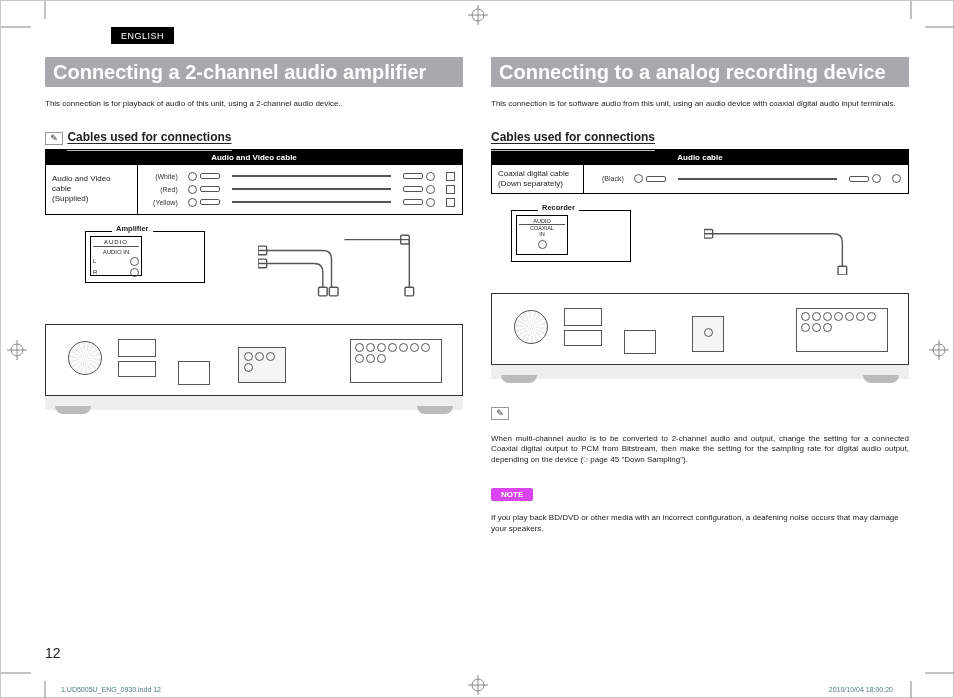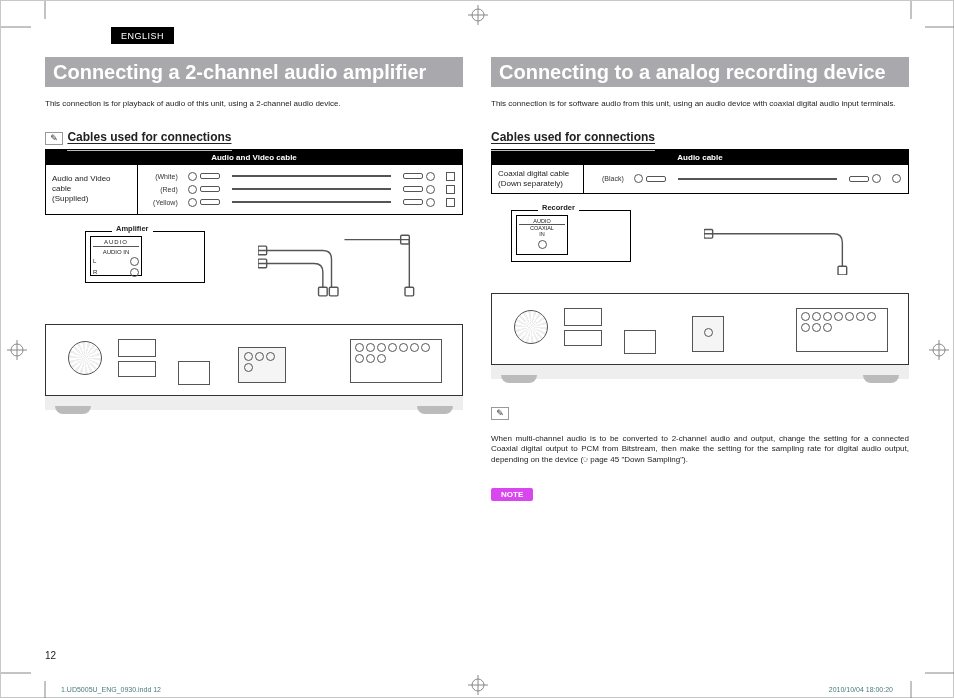--- a/index.html
+++ b/index.html
@@ -167,21 +167,21 @@
   .conn-jack { width:7px; height:7px; border:1.2px solid #555; border-radius:50%; display:inline-block; margin:1px;}
   .conn-square { width:7px; height:7px; border:1.2px solid #555; display:inline-block; margin:1px;}
   .note-pill {
     display:inline-block; background:#d946ef; color:#fff;
     border-radius: 2px; font-size:8px; padding:2px 10px; font-weight:bold;
     margin-top: 10px;
   }
   .pgnum {
     position: absolute;
     bottom: 0px; left: 0;
-    font-size: 10px;
+    font-size: 14px;
   }
   .indd-meta {
     position: absolute; bottom: 4px; left: 60px; right: 60px;
     display:flex; justify-content:space-between;
     font-size: 7px; color: #4b7a7a;
   }
   
   .cable-svg { width:100%; }
   .rec-box {
     position: relative;
@@ -468,20 +468,21 @@
                 <span class="foot l"></span>
                 <span class="foot r"></span>
               </div>
           </div>
         </div>
 
         <div class="pencil" style="margin-top:14px;">✎</div>
         <p class="body-text" style="text-align:justify;">When multi-channel audio is to be converted to 2-channel audio and output, change the setting for a connected Coaxial digital output to PCM from Bitstream, then make the setting for the sampling rate for digital audio output, depending on the device (☞page 45 "Down Sampling").</p>
 
         <div class="note-pill">NOTE</div>
+        <p class="body-text">If you play back BD/DVD or other media with an incorrect configuration, a deafening noise occurs that may damage your speakers.</p>
       </div>
     </div>
 
     <div class="pgnum">12</div>
   </div>
 
   <div class="indd-meta">
     <span>1.UD5005U_ENG_0930.indd   12</span>
     <span>2010/10/04   18:00:20</span>
   </div>

